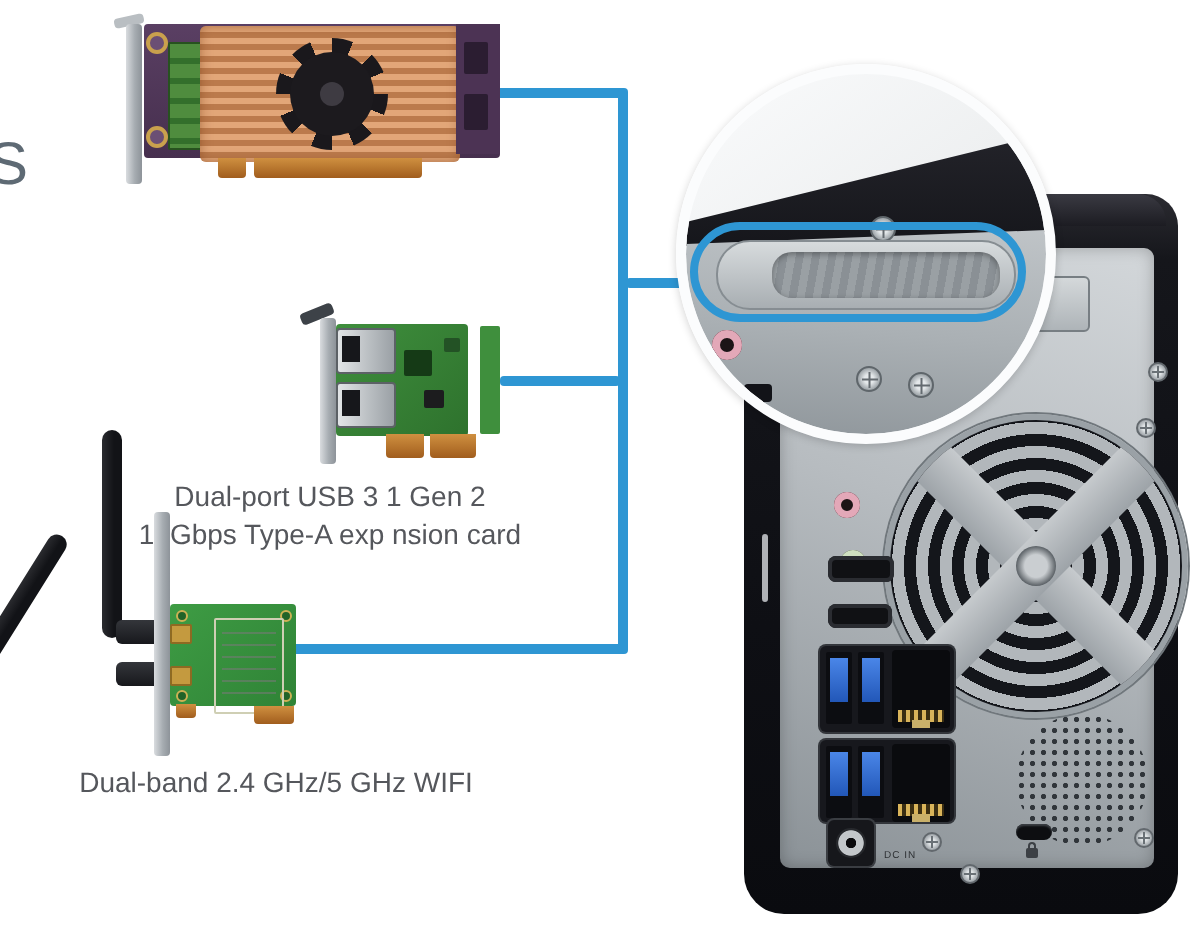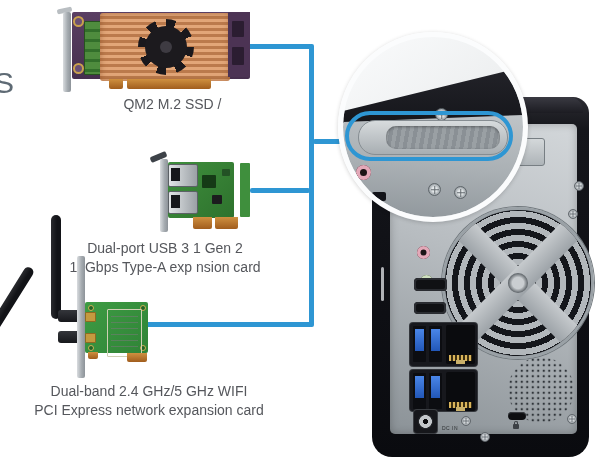--- a/index.html
+++ b/index.html
@@ -12,21 +12,21 @@
   #line-h1{left:248px;top:44px;width:64px;height:5px;}
   #line-v {left:309px;top:44px;width:5px;height:283px;}
   #line-h2{left:250px;top:188px;width:60px;height:5px;}
   #line-h3{left:146px;top:322px;width:166px;height:5px;}
   #line-branch{left:313px;top:139px;width:42px;height:5px;}
 
   
   .cardlabel{position:absolute;z-index:3;text-align:center;font-size:14px;line-height:19px;color:#55575c;}
   #label-qm2 {left:40px;top:95px;width:265px;}
   #label-usb {left:25px;top:239px;width:280px;}
-  #label-wifi{left:16px; top:382px;width:266px;}
+  #label-wifi{left:5px; top:382px;width:266px;}
   #partial-s{position:absolute;left:-6px;top:66px;font-size:30px;color:#5e6a74;z-index:1;}
 
   
   #card-qm2{left:56px;top:3px;width:200px;height:94px;z-index:3;}
   .bracket{position:absolute;background:linear-gradient(90deg,#d9dcdf,#a6acb1 55%,#8d9399);border-radius:2px;}
   #qm2-bracket{left:7px;top:9px;width:8px;height:80px;}
   #qm2-hook{position:absolute;left:1px;top:5px;width:15px;height:5px;background:#b9bec2;transform:rotate(-12deg);border-radius:2px;}
   #qm2-board{position:absolute;left:16px;top:9px;width:178px;height:67px;background:linear-gradient(180deg,#5a3f63,#462f4e);border-radius:2px;}
   #qm2-green{position:absolute;left:28px;top:18px;width:17px;height:52px;border:1px solid #27521f;
              background:repeating-linear-gradient(180deg,#4f8c3e 0 7px,#336f2b 7px 10px);border-radius:1px;}
@@ -167,21 +167,20 @@
     <div class="fanspike"></div>
     <div class="fancore"></div>
     <div class="fanhub"></div>
     <div id="qm2-right"></div>
     <div class="chiplet" style="left:176px;top:18px;width:12px;height:16px;"></div>
     <div class="chiplet" style="left:176px;top:44px;width:12px;height:18px;"></div>
     <div class="pciegold" style="left:53px;top:76px;width:14px;height:10px;"></div>
     <div class="pciegold" style="left:71px;top:76px;width:84px;height:10px;"></div>
   </div>
   <div class="cardlabel" id="label-qm2">
-    <div>QM2 M.2 SSD /</div>
   </div>
 
   <div class="abs" id="card-usb">
     <div id="usb-hook"></div>
     <div class="bracket" id="usb-bracket"></div>
     <div id="usb-pcb"></div>
     <div class="usbport" style="left:22px;top:11px;">
         <i></i>
       </div>
     <div class="usbport" style="left:22px;top:38px;">
@@ -211,21 +210,20 @@
     <div class="pcbhole" style="left:76px;top:135px;"></div>
     <div class="pcbhole" style="left:128px;top:135px;"></div>
     <div class="smagold" style="left:73px;top:102px;"></div>
     <div class="smagold" style="left:73px;top:123px;"></div>
     <div id="wifi-label"></div>
     <div class="pciegold" style="left:76px;top:142px;width:10px;height:7px;"></div>
     <div class="pciegold" style="left:115px;top:143px;width:20px;height:9px;"></div>
   </div>
   <div class="cardlabel" id="label-wifi">
     <div>Dual-band 2.4 GHz/5 GHz WIFI</div>
-    <div>PCI Express network expansion card</div>
   </div>
 
   <div class="abs" id="tower">
     <div id="tower-topface"></div>
     <div id="slit"></div>
     <div id="panel">
       <div id="slotcover-real"></div>
       <div class="screw" style="left:184px;top:57px;"></div>
       <div class="screw" style="left:178px;top:85px;"></div>
       <div class="screw" style="left:58px;top:158px;"></div>

